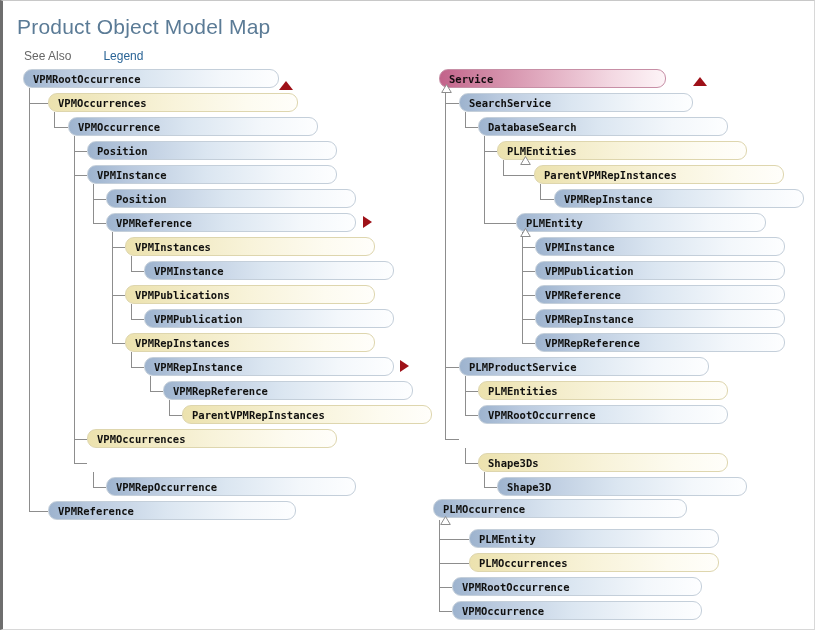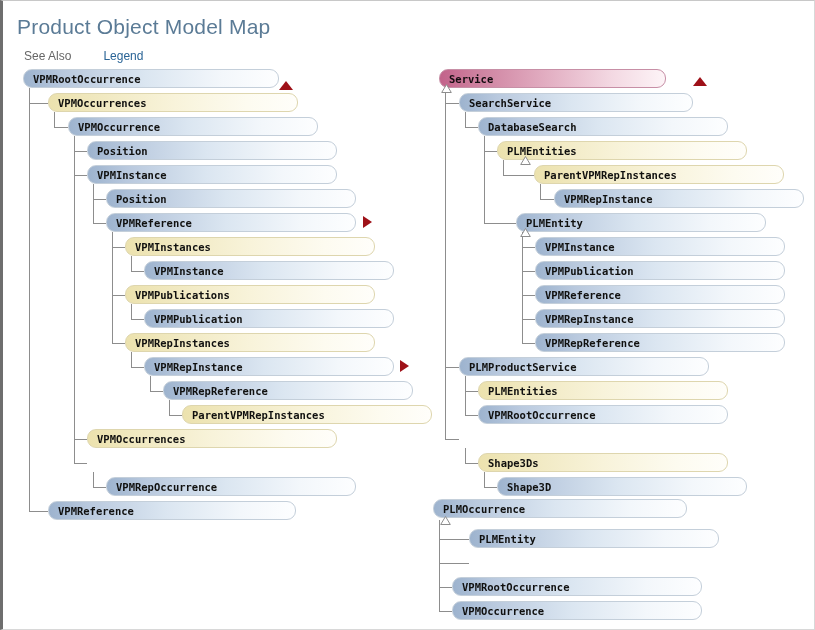--- a/index.html
+++ b/index.html
@@ -218,20 +218,21 @@
       <div class="node blue" style="left: 532px; top: 284px; width: 250px;">VPMReference</div>
       <div class="node blue" style="left: 532px; top: 308px; width: 250px;">VPMRepInstance</div>
       <div class="node blue" style="left: 532px; top: 332px; width: 250px;">VPMRepReference</div>
       <div class="node blue" style="left: 456px; top: 356px; width: 250px;">PLMProductService</div>
       <div class="node yellow" style="left: 475px; top: 380px; width: 250px;">PLMEntities</div>
       <div class="node blue" style="left: 475px; top: 404px; width: 250px;">VPMRootOccurrence</div>
       <div class="node yellow" style="left: 475px; top: 452px; width: 250px;">Shape3Ds</div>
       <div class="node blue" style="left: 494px; top: 476px; width: 250px;">Shape3D</div>
       <div class="node blue" style="left: 430px; top: 488px; width: 254px; margin-top: 10px;">PLMOccurrence</div>
       <div class="node blue" style="left: 466px; top: 528px; width: 250px;">PLMEntity</div>
+      <div class="node yellow" style="left: 466px; top: 552px; width: 250px;">PLMOccurrences</div>
       <div class="node blue" style="left: 449px; top: 576px; width: 250px;">VPMRootOccurrence</div>
       <div class="node blue" style="left: 449px; top: 600px; width: 250px;">VPMOccurrence</div>
       <div class="tri-up" style="left: 690px; top: 76px;"></div>
       <div class="tri-hollow" style="left: 438px; top: 83px;">
         <svg width="11" height="9" viewBox="0 0 11 9">
           <polygon points="5.5,0.5 10.3,8.5 0.7,8.5" fill="#ffffff" stroke="#8d8d8d" stroke-width="1"></polygon>
         </svg>
       </div>
       <div class="tri-hollow" style="left: 517px; top: 155px;">
         <svg width="11" height="9" viewBox="0 0 11 9">

